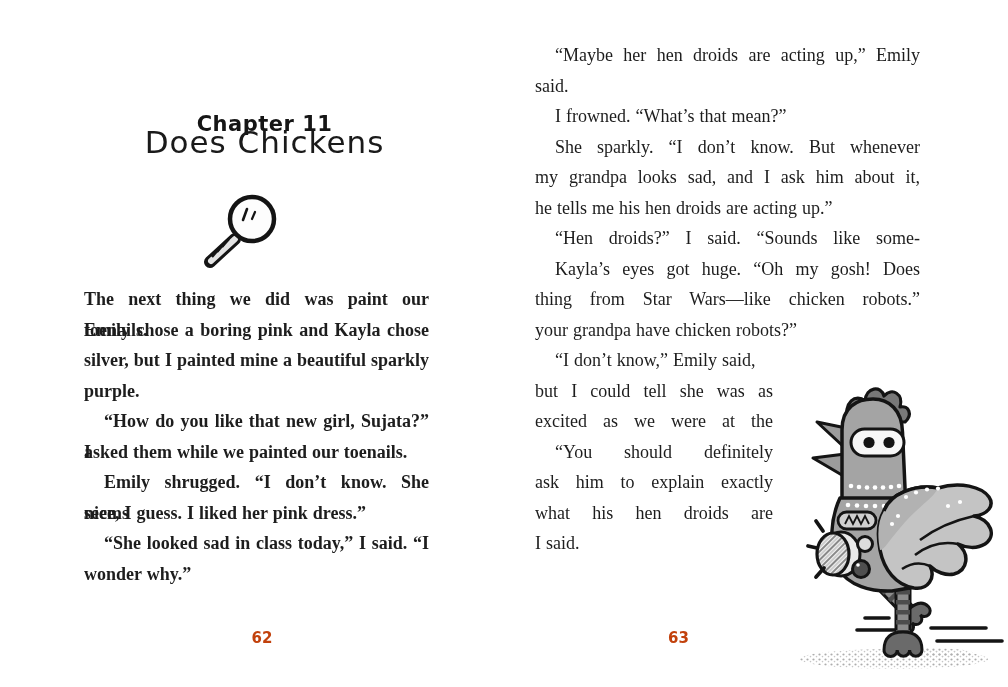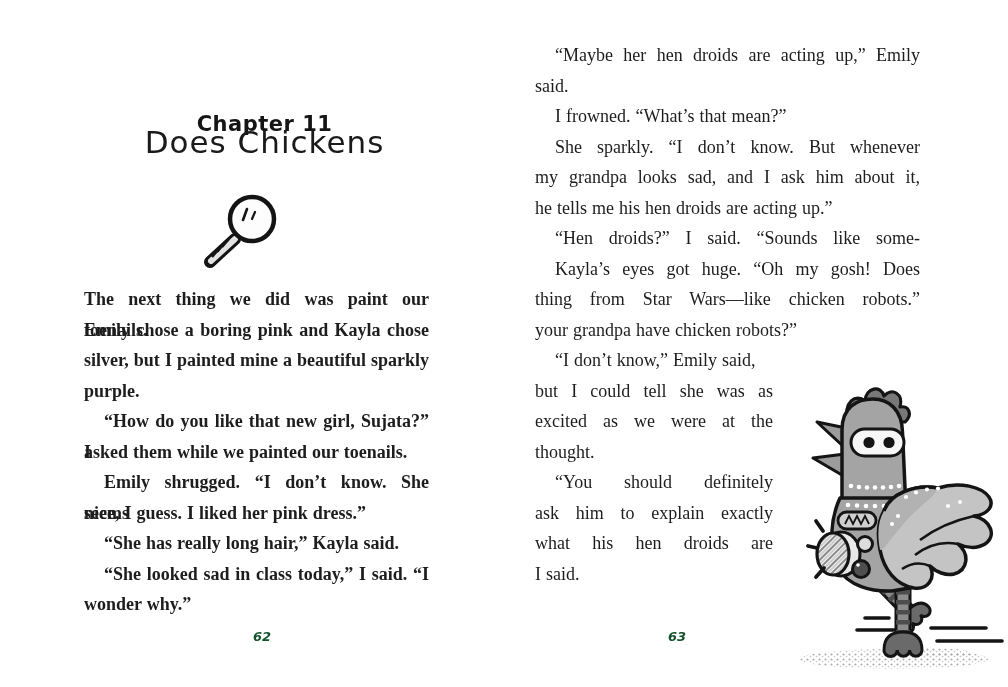--- a/index.html
+++ b/index.html
@@ -38,21 +38,21 @@
     text-align: left;
     word-spacing: 0.5px;
   }
   .ln.j { text-align: justify; }
   .ln.j::after { content: ""; display: inline-block; width: 100%; height: 0; }
   .ln.ind { text-indent: 20px; }
   .ln.narrow { width: 238px; }
   .page-number {
     position: absolute; top: 629px;
     font-family: "DejaVu Sans", sans-serif;
-    font-weight: bold; font-size: 13px; color: #14532d; font-style: italic;
+    font-weight: bold; font-size: 15px; color: #c2410c;
   }
   #pn-left  { left: 92px; width: 340px; text-align: center; }
   #pn-right { left: 668px; }
   #magnifier-illustration { position: absolute; left: 200px; top: 188px; }
   #chicken-illustration   { position: absolute; left: 788px; top: 378px; }
 </style>
 </head>
 <body>
 
 <div class="chapter-label">Chapter 11</div>
@@ -74,42 +74,40 @@
 
 <div class="page-text" id="left-text">
   <div class="ln j">The next thing we did was paint our toenails.</div>
   <div class="ln j">Emily chose a boring pink and Kayla chose</div>
   <div class="ln j">silver, but I painted mine a beautiful sparkly</div>
   <div class="ln">purple.</div>
   <div class="ln ind j">“How do you like that new girl, Sujata?” I</div>
   <div class="ln">asked them while we painted our toenails.</div>
   <div class="ln ind j">Emily shrugged. “I don’t know. She seems</div>
   <div class="ln">nice, I guess. I liked her pink dress.”</div>
-  <div class="ln ind">“She has really long hair,” Kayla said.</div>
   <div class="ln ind j">“She looked sad in class today,” I said. “I</div>
   <div class="ln">wonder why.”</div>
 </div>
 
 <div class="page-number" id="pn-left">62</div>
 
 <div class="page-text" id="right-text">
   <div class="ln ind j">“Maybe her hen droids are acting up,” Emily</div>
   <div class="ln">said.</div>
   <div class="ln ind">I frowned. “What’s that mean?”</div>
   <div class="ln ind j">She sparkly. “I don’t know. But whenever</div>
   <div class="ln j">my grandpa looks sad, and I ask him about it,</div>
   <div class="ln">he tells me his hen droids are acting up.”</div>
   <div class="ln ind j">“Hen droids?” I said. “Sounds like some-</div>
   <div class="ln ind j">Kayla’s eyes got huge. “Oh my gosh! Does</div>
   <div class="ln j">thing from Star Wars—like chicken robots.”</div>
   <div class="ln">your grandpa have chicken robots?”</div>
   <div class="ln ind">“I don’t know,” Emily said,</div>
   <div class="ln narrow j">but I could tell she was as</div>
   <div class="ln narrow j">excited as we were at the</div>
-  <div class="ln narrow">thought.</div>
   <div class="ln narrow ind j">“You should definitely</div>
   <div class="ln narrow j">ask him to explain exactly</div>
   <div class="ln narrow j">what his hen droids are</div>
   <div class="ln narrow">I said.</div>
 </div>
 
 <div class="page-number" id="pn-right">63</div>
 
 <svg id="chicken-illustration" width="220" height="309" viewBox="0 0 220 309" xmlns="http://www.w3.org/2000/svg">
   <defs>

